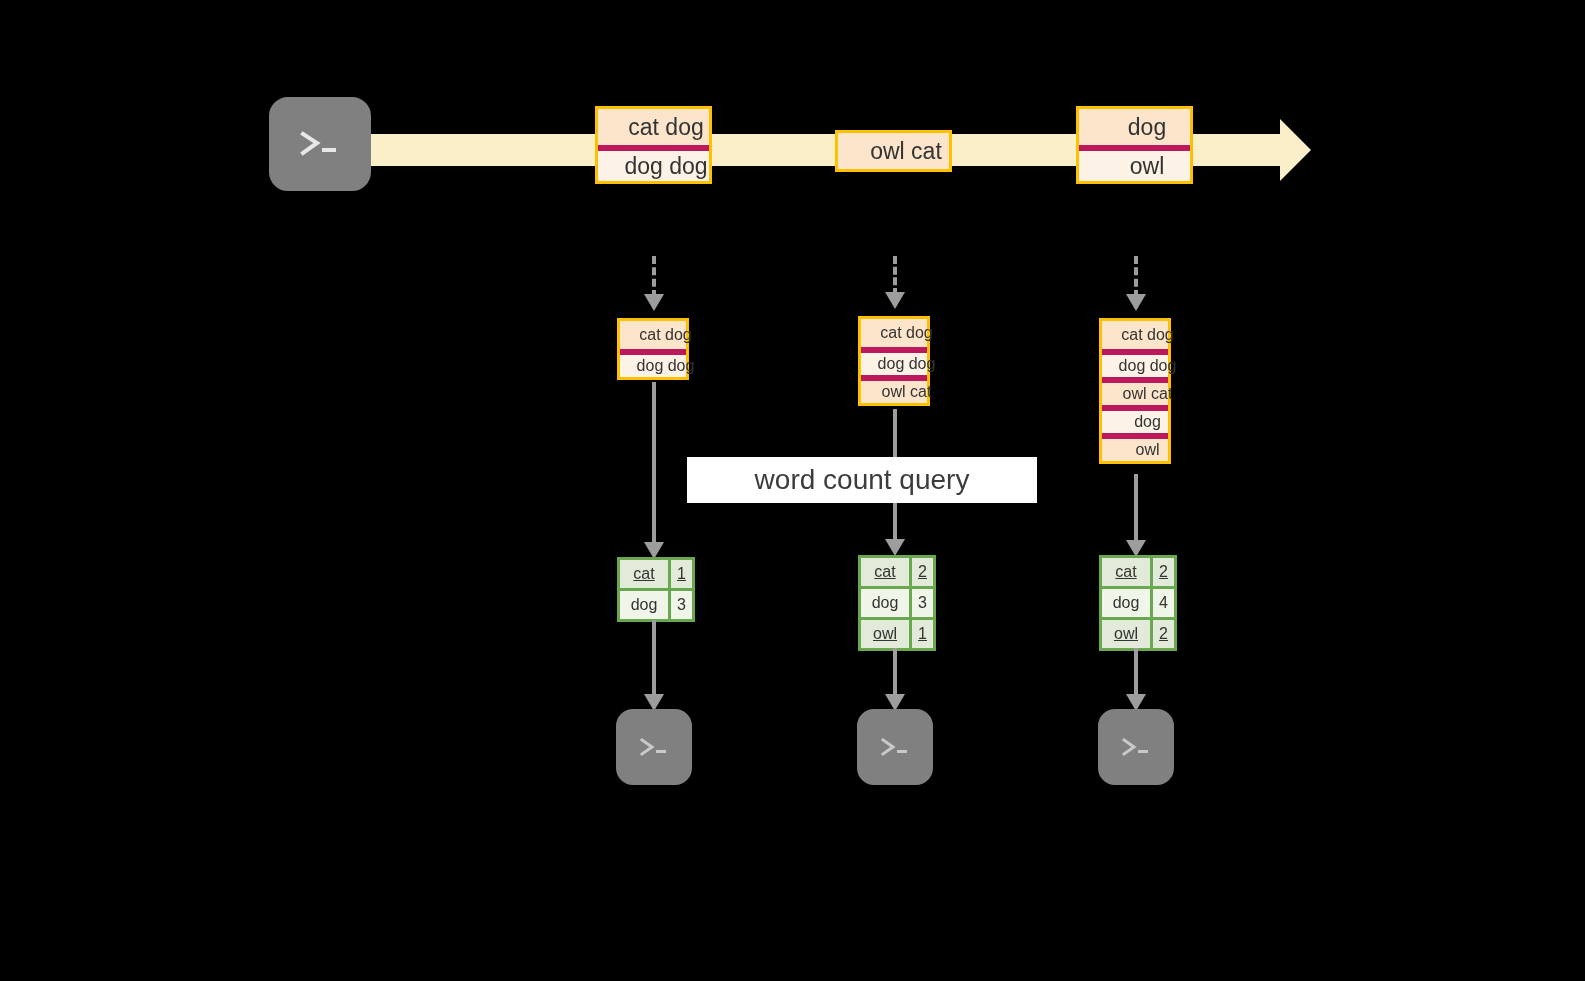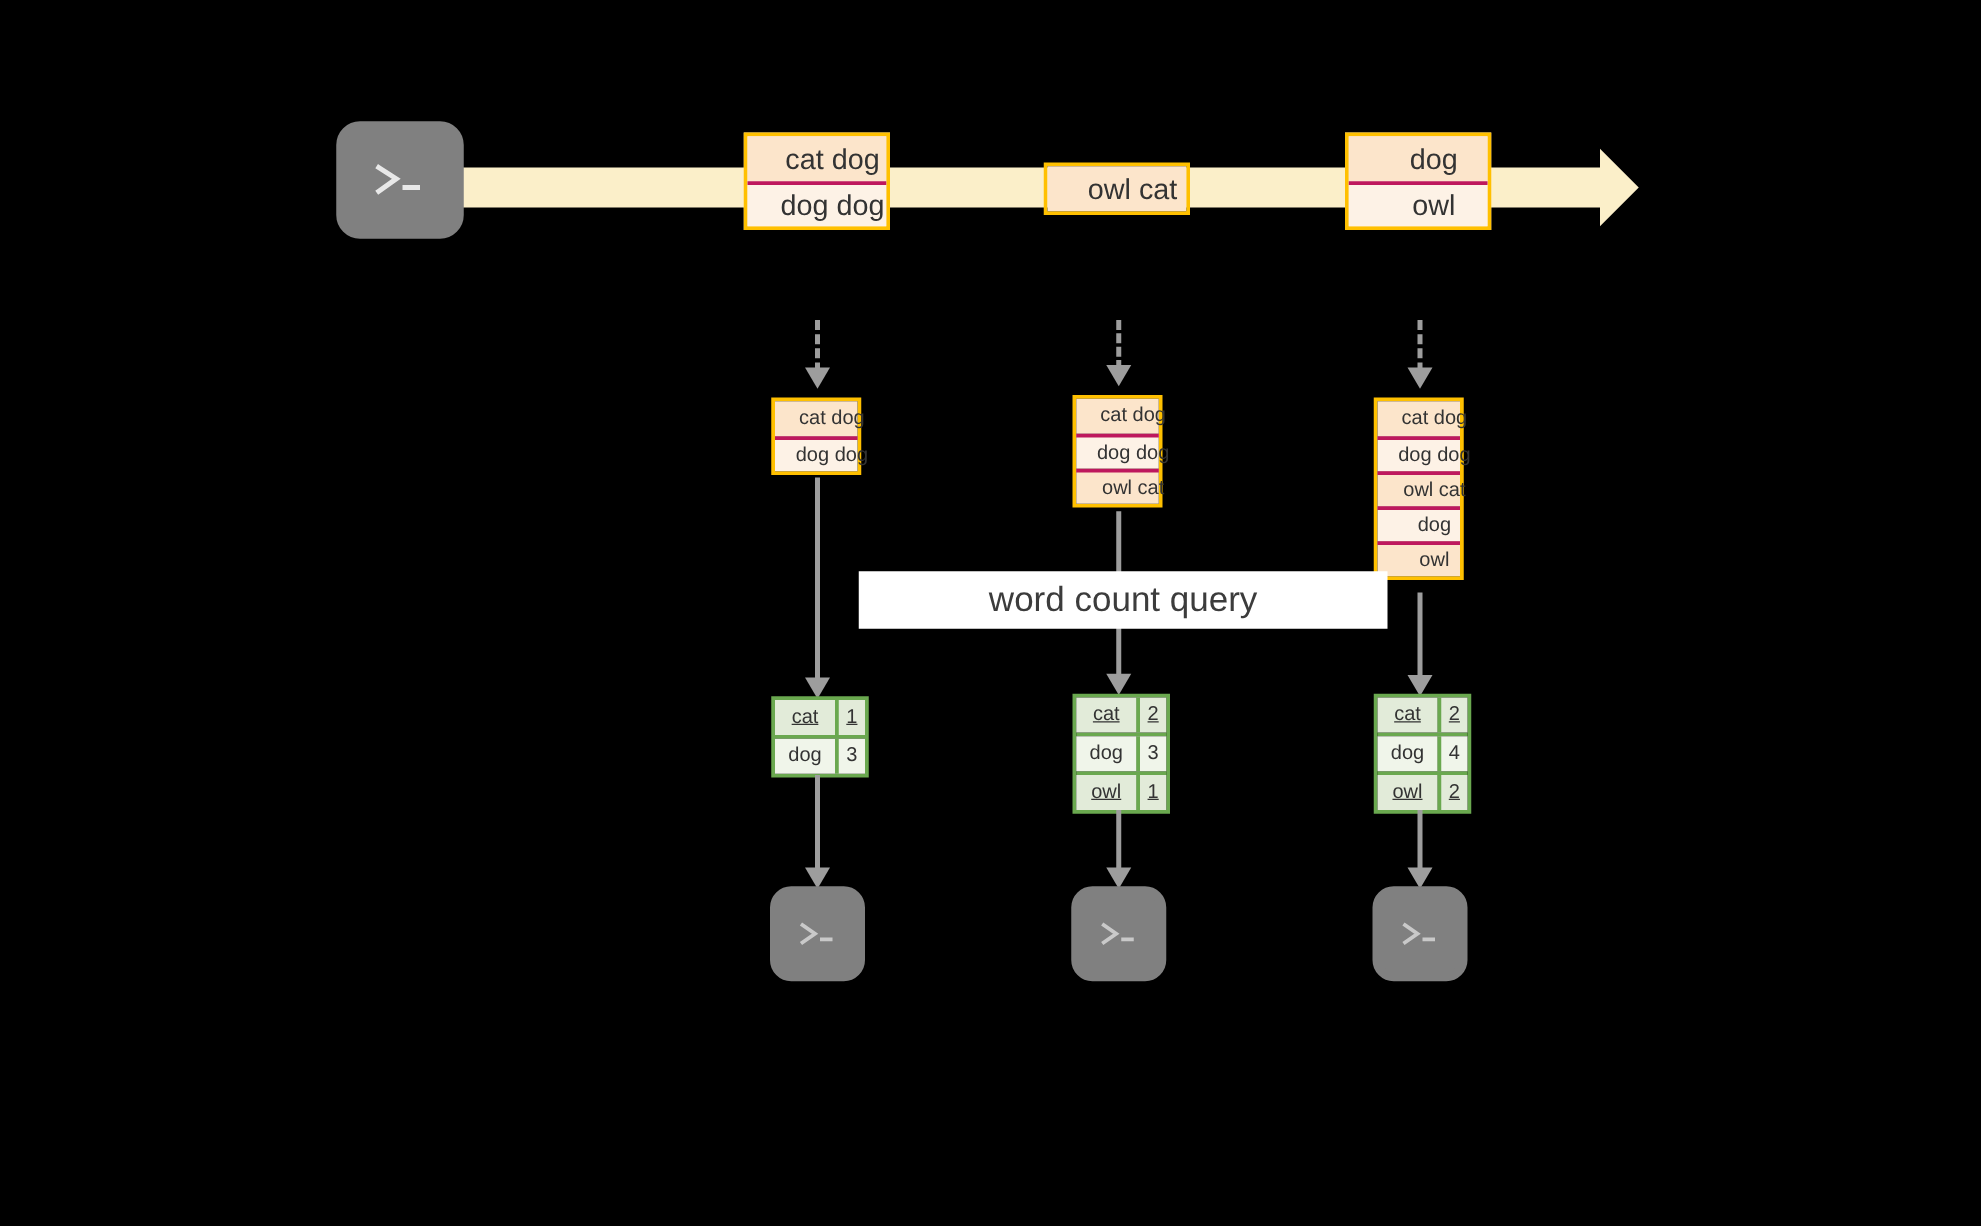--- a/index.html
+++ b/index.html
@@ -89,21 +89,21 @@
     text-align: center;
     color: #333333;
     white-space: nowrap;
     display: flex;
     align-items: center;
     justify-content: center;
     padding-left: 25px;
   }
   .evt-cell.dark  { background: #FCE5CB; }
   .evt-cell.light { background: #FDF2E6; }
-  .evt-cell + .evt-cell { border-top: 3px solid #be185d; }
+  .evt-cell + .evt-cell { border-top: 6px solid #be185d; }
 
   
   .evt-big .evt-cell { height: 36px; font-size: 23px; }
 
   
   .log-stack {
     position: absolute;
     box-sizing: border-box;
     border: 3px solid #FFC000;
   }
@@ -148,21 +148,21 @@
     border-left: 10px solid transparent;
     border-right: 10px solid transparent;
     border-top: 17px solid #9D9D9D;
   }
 
   
   .banner {
     position: absolute;
     left: 687px;
     top: 457px;
-    width: 423px;
+    width: 350px;
     height: 46px;
     background: #FFFFFF;
     display: flex;
     align-items: center;
     justify-content: center;
   }
   .banner-label {
     font-size: 28px;
     color: #3C3C3C;
     white-space: nowrap;

